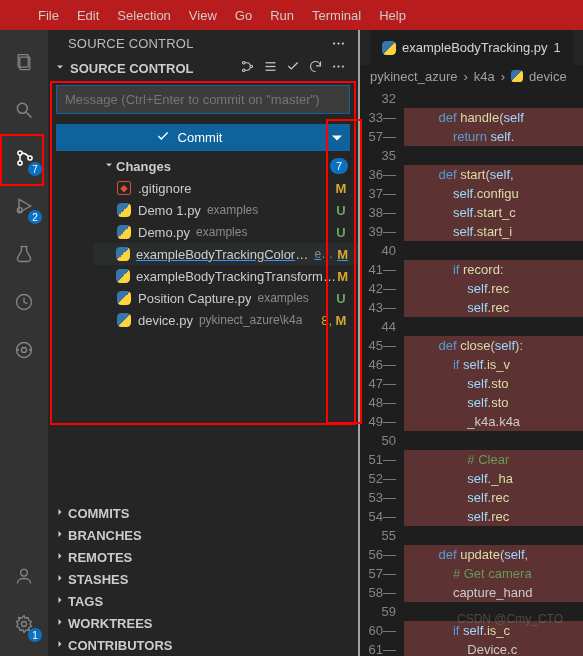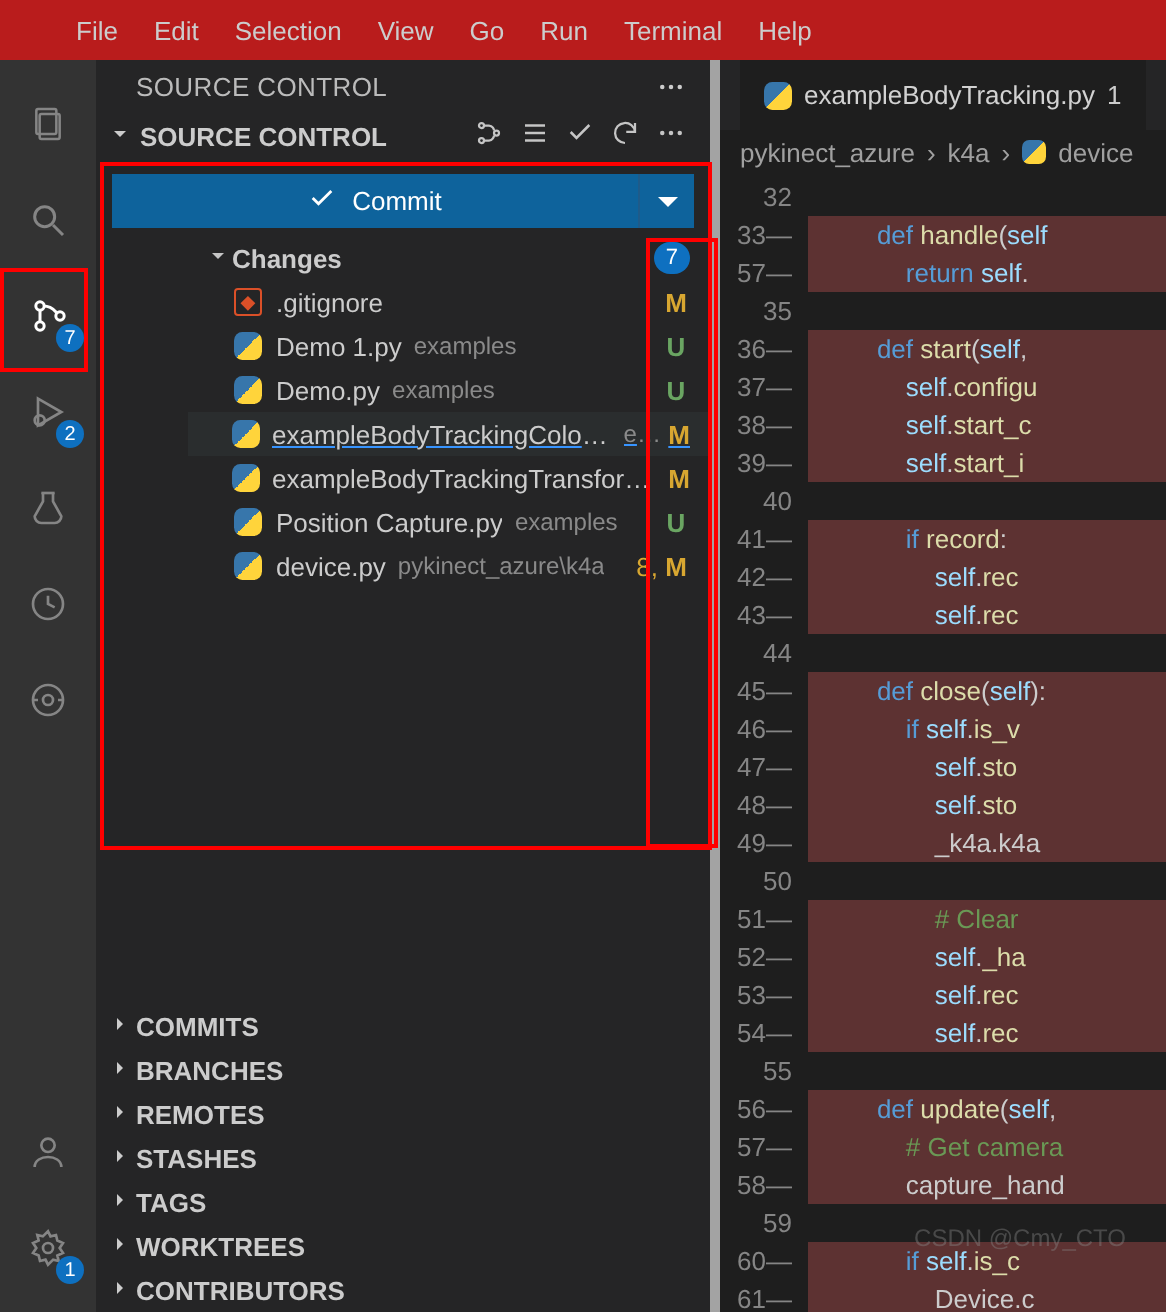--- a/index.html
+++ b/index.html
@@ -6,21 +6,21 @@
 body { background: #1e1e1e; color: #cccccc; width: 583px; height: 656px; overflow: hidden; display: flex; flex-direction: column; }
 .menu-bar { height: 30px; background: #b91c1c; display: flex; align-items: center; padding-left: 30px; gap: 2px; flex-shrink:0;}
 .menu-item { padding: 4px 8px; color: #cccccc; cursor: pointer; }
 .body-row { display: flex; flex: 1; min-height: 0; }
 .activity-bar { width: 48px; background: #333333; display: flex; flex-direction: column; align-items: center; padding-top:8px; position: relative; }
 .activity-icon { width: 48px; height: 48px; display: flex; align-items: center; justify-content: center; color: #858585; position: relative; }
 .activity-icon.active { color: #ffffff; border-left: 2px solid #fff; }
 .badge { position: absolute; bottom: 6px; right: 6px; background: #0e70c0; color: #fff; font-size: 10px; border-radius: 8px; padding: 0 4px; min-width: 14px; height: 14px; display:flex; align-items:center; justify-content:center; }
 .activity-bottom { margin-top: auto; margin-bottom: 8px;}
 .red-box-activity { position: absolute; border: 2px solid #ff0000; top: 104px; left: 0px; width: 44px; height: 52px; pointer-events: none; }
-.side-panel { width: 312px; background: #252526; display:flex; flex-direction:column; border-right:5px solid #a3a3a3; position:relative;}
+.side-panel { width: 312px; background: #252526; display:flex; flex-direction:column; border-right:2px solid #a3a3a3; position:relative;}
 .panel-title-row { display:flex; align-items:center; justify-content:space-between; padding:6px 12px 6px 20px; color:#bbbbbb; font-size:11px; letter-spacing:0.2px;}
 .panel-title-row .actions { display:flex; gap:10px; color:#cccccc; }
 .sc-header { display:flex; align-items:center; padding:2px 12px 4px 6px; font-weight:700; font-size:11px; color:#cccccc;}
 .sc-header .chev { margin-right:4px;}
 .sc-header .title { flex:1;}
 .sc-header .iconbar { display:flex; gap:8px; color:#c5c5c5;}
 .input-wrap { padding:4px 8px;}
 .msg-input { width:100%; background:#3c3c3c; color:#a0a0a0; border:1px solid #0e639c; padding:6px 8px; outline:none;}
 .commit-row { display:flex; padding:6px 8px 4px 8px; gap:0;}
 .commit-btn { flex:1; background:#0e639c; color:#fff; text-align:center; padding:5px 0; display:flex; align-items:center; justify-content:center; gap:8px;}
@@ -184,20 +184,23 @@
             </svg></span>
         <span><svg viewBox="0 0 24 24" fill="currentColor">
               <circle cx="5" cy="12" r="1.8"></circle>
               <circle cx="12" cy="12" r="1.8"></circle>
               <circle cx="19" cy="12" r="1.8"></circle>
             </svg></span>
       </span>
     </div>
 
     <div style="position:relative;">
+      <div class="input-wrap">
+        <input class="msg-input" placeholder="Message (Ctrl+Enter to commit on &quot;master&quot;)" style="">
+      </div>
       <div class="commit-row">
         <div class="commit-btn">
           <span class="check"><svg viewBox="0 0 24 24" fill="none" stroke="currentColor" stroke-width="2.4">
                 <path d="M4 12l5 5L20 6"></path>
               </svg></span>
           <span>Commit</span>
         </div>
         <div class="commit-dropdown">
           <svg viewBox="0 0 24 24" fill="currentColor" width="12" height="12">
               <path d="M6 9l6 6 6-6z"></path>

